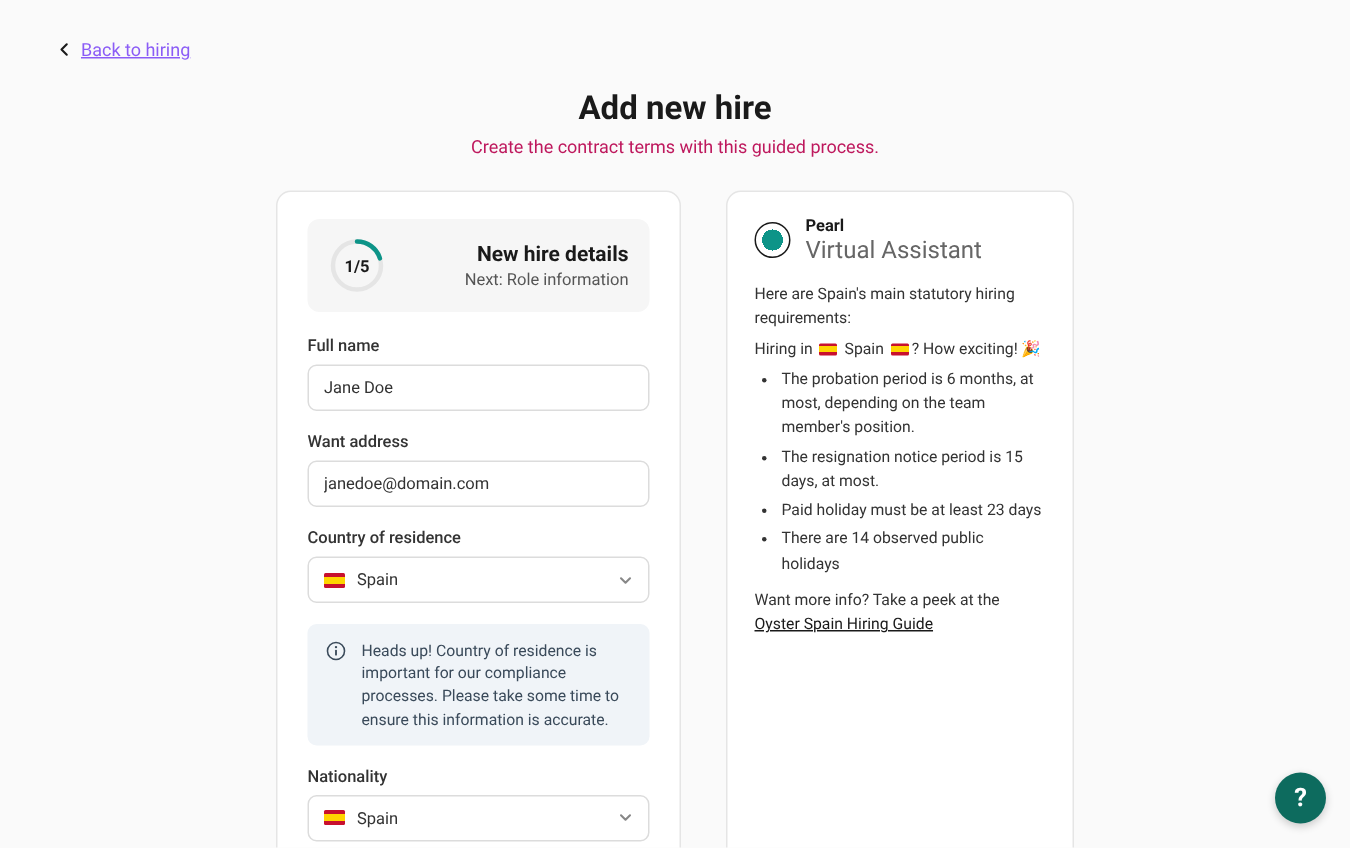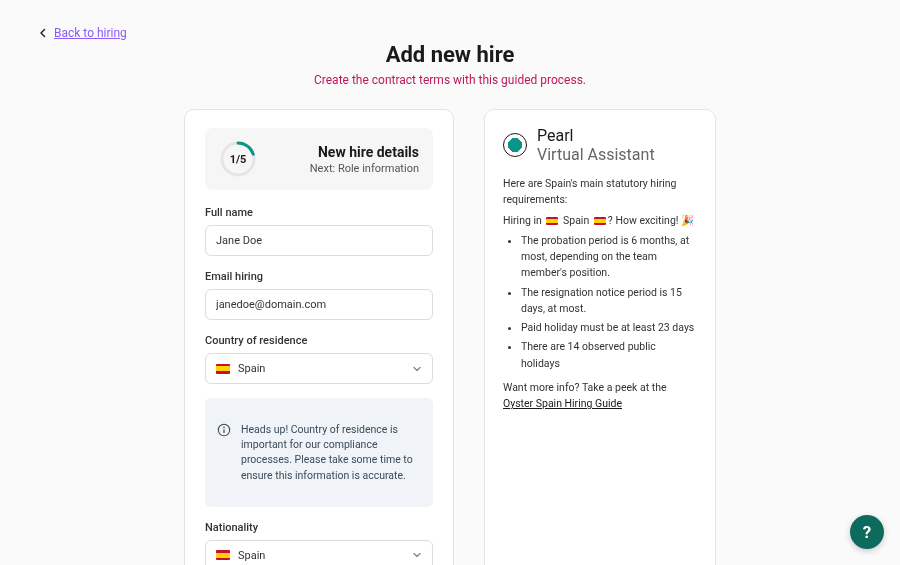--- a/index.html
+++ b/index.html
@@ -17,20 +17,21 @@
       align-items: center;
       gap: 6px;
       margin: 26px 0 0 38px;
       font-size: 12px;
       color: #8b5cf6;
       text-decoration: underline;
       cursor: pointer;
     }
     .header {
       text-align: center;
+      margin-top: 18px;
     }
     .header h1 {
       font-size: 22px;
       font-weight: 700;
     }
     .header p {
       font-size: 12px;
       color: #be185d;
       margin-top: 6px;
     }
@@ -115,21 +116,21 @@
       display: inline-block;
       background: linear-gradient(to bottom, #c8102e 0 25%, #ffd400 25% 75%, #c8102e 75% 100%);
       border-radius: 1px;
     }
     .field-group { margin-bottom: 14px; }
     .info-banner {
       display: flex;
       gap: 10px;
       background: #f0f4f8;
       border-radius: 6px;
-      padding: 24px 12px;
+      padding: 10px 12px;
       font-size: 10.5px;
       color: #3a4a5a;
       line-height: 1.45;
       margin-bottom: 14px;
     }
     .info-icon {
       width: 14px;
       height: 14px;
       flex-shrink: 0;
       margin-top: 1px;
@@ -141,21 +142,21 @@
       margin-bottom: 12px;
     }
     .assistant-avatar {
       width: 24px;
       height: 24px;
       border-radius: 50%;
       border: 1.5px solid #1a1a1a;
       background: radial-gradient(circle at center, #0d9488 0 45%, #fff 45% 100%);
       flex-shrink: 0;
     }
-    .assistant-name { font-size: 16px; font-weight: 400; }
+    .assistant-name { font-size: 11px; font-weight: 700; }
     .assistant-role { font-size: 16px; color: #666; }
     .assistant-body {
       font-size: 10.5px;
       line-height: 1.55;
       color: #333;
     }
     .assistant-body p { margin-bottom: 4px; }
     .assistant-body ul {
       padding-left: 18px;
       margin: 4px 0 8px 0;
@@ -225,21 +226,21 @@
         <div class="next">Next: Role information</div>
       </div>
     </div>
 
     <div class="field-group">
       <div class="field-label">Full name</div>
       <input class="text-input" value="Jane Doe" style="">
     </div>
 
     <div class="field-group">
-      <div class="field-label">Email hiring</div>
+      <div class="field-label">Want address</div>
       <input class="text-input" value="janedoe@domain.com" style="">
     </div>
 
     <div class="field-group">
       <div class="field-label">Country of residence</div>
       <div class="select">
         <div class="left">
           <span class="flag"></span>
           <span>Spain</span>
         </div>

